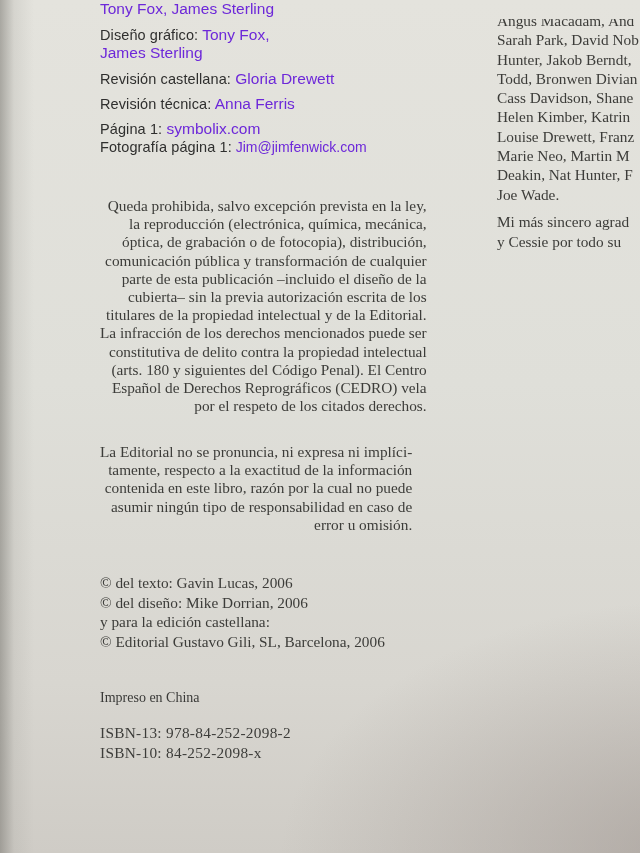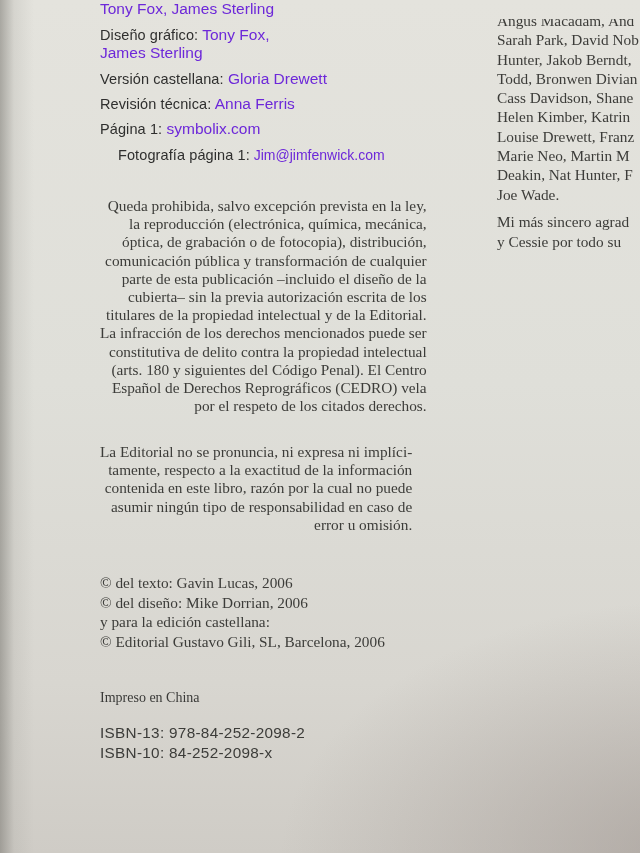--- a/index.html
+++ b/index.html
@@ -77,21 +77,21 @@
       top: 690px;
       font-family: "Liberation Serif", "DejaVu Serif", serif;
       font-size: 14px;
       color: #3a3a38;
       white-space: nowrap;
     }
     .isbn {
       position: absolute;
       left: 0;
       top: 723px;
-      font-family: Liberation Sans, sans-serif;
+      font-family: Liberation Serif, serif;
       font-size: 15.3px;
       line-height: 20px;
       color: #3c3c39;
       white-space: nowrap;
       letter-spacing: 0.3px;
     }
     .isbn .ln { display: block; }
 
     .col-right {
       position: absolute;
@@ -136,29 +136,29 @@
       <div class="credit-line" style="top:0px;">
         <span class="credit-label"></span><span class="credit-value">Tony Fox, James Sterling</span>
       </div>
       <div class="credit-line" style="top:26px;">
         <span class="credit-label">Diseño gráfico:</span><span class="credit-value"> Tony Fox,</span>
       </div>
       <div class="credit-line" style="top:44px;">
         <span class="credit-label"></span><span class="credit-value">James Sterling</span>
       </div>
       <div class="credit-line" style="top:70px;">
-        <span class="credit-label">Versión castellana:</span><span class="credit-value"> Gloria Drewett</span>
+        <span class="credit-label">Revisión castellana:</span><span class="credit-value"> Gloria Drewett</span>
       </div>
       <div class="credit-line" style="top:95px;">
         <span class="credit-label">Revisión técnica:</span><span class="credit-value"> Anna Ferris</span>
       </div>
       <div class="credit-line" style="top:120px;">
         <span class="credit-label">Página 1:</span><span class="credit-value"> symbolix.com</span>
       </div>
-      <div class="credit-line" style="top:146px;margin-left:18px;">
+      <div class="credit-line" style="top:138px;">
         <span class="credit-label">Fotografía página 1:</span><span class="credit-value small"> Jim@jimfenwick.com</span>
       </div>
     </div>
 
     <div class="body-text" style="top:197px;">
       <span class="ln">Queda prohibida, salvo excepción prevista en la ley,</span>
       <span class="ln">la reproducción (electrónica, química, mecánica,</span>
       <span class="ln">óptica, de grabación o de fotocopia), distribución,</span>
       <span class="ln">comunicación pública y transformación de cualquier</span>
       <span class="ln">parte de esta publicación –incluido el diseño de la</span>

